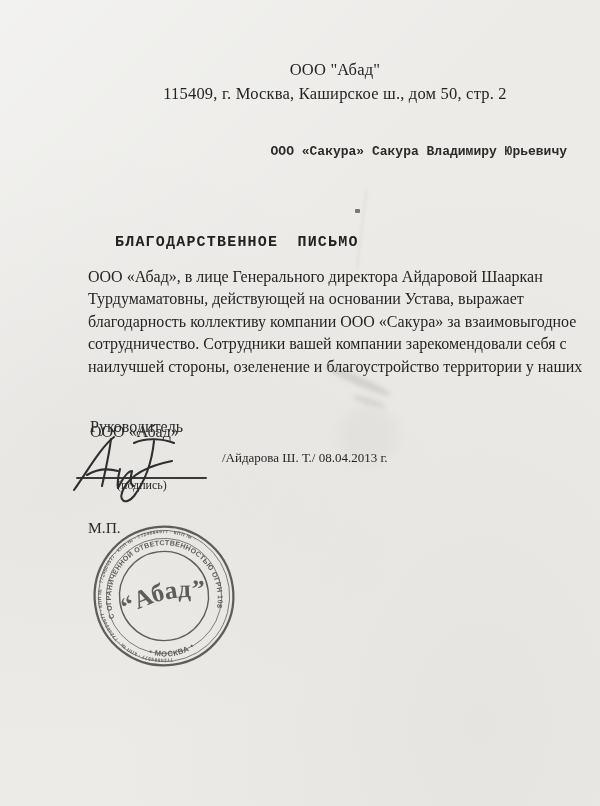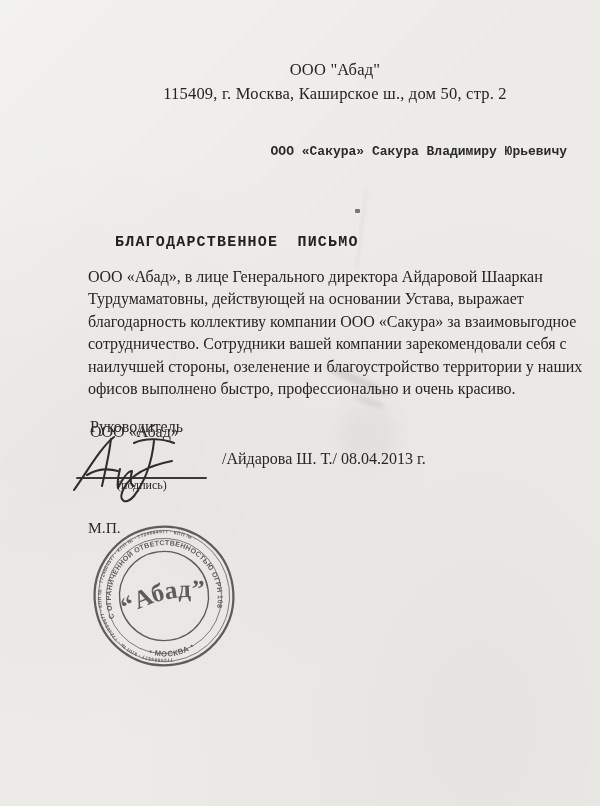--- a/index.html
+++ b/index.html
@@ -45,21 +45,21 @@
     left:88px;top:266px;width:480px;
     font-size:16px;line-height:22.4px;
     color:#242424;
   }
   .body-block div{white-space:nowrap;}
   .sig-role{left:90px;top:418px;font-size:16px;color:#2a2a2a;}
   .sig-company{left:90px;top:423px;font-size:16px;color:#2a2a2a;}
   .sig-scrawl{left:68px;top:428px;width:145px;height:78px;}
   .sig-line{left:76px;top:477px;width:131px;height:2px;background:#3a3a3a;border-radius:1px;}
   .sig-caption{left:117px;top:478px;font-size:12px;color:#2a2a2a;text-align:center;}
-  .sig-namedate{left:222px;top:450px;font-size:16px;color:#262626;white-space:nowrap;}
+  .sig-namedate{left:222px;top:450px;font-size:13px;color:#262626;white-space:nowrap;}
   .seal-label{left:88px;top:519px;font-size:15.5px;color:#2a2a2a;}
   .seal-wrap{left:89px;top:521px;width:150px;height:150px;transform:rotate(-8deg);opacity:.88;}
   .speck{left:355px;top:209px;width:5px;height:4px;background:#5a5a58;border-radius:1px;opacity:.8;}
   .smudge1{left:322px;top:376px;width:72px;height:9px;background:#9a9a96;opacity:.28;
            transform:rotate(24deg);filter:blur(2px);border-radius:50%;}
   .smudge2{left:352px;top:398px;width:34px;height:7px;background:#9a9a96;opacity:.22;
            transform:rotate(18deg);filter:blur(2px);border-radius:50%;}
   .crease{left:360px;top:190px;width:3px;height:80px;background:#dddcd8;opacity:.6;
           transform:rotate(7deg);filter:blur(1.5px);}
   .smudge3{left:338px;top:405px;width:60px;height:60px;background:#b9b8b3;opacity:.12;
@@ -86,21 +86,20 @@
   </div>
 
   <div class="abs letter-title type">БЛАГОДАРСТВЕННОЕ ПИСЬМО</div>
 
   <div class="abs body-block serif">
     <div>ООО «Абад», в лице Генерального директора Айдаровой Шааркан</div>
     <div>Турдумаматовны, действующей на основании Устава, выражает</div>
     <div>благодарность коллективу компании ООО «Сакура» за взаимовыгодное</div>
     <div>сотрудничество. Сотрудники вашей компании зарекомендовали себя с</div>
     <div>наилучшей стороны, озеленение и благоустройство территории у наших</div>
-    <div>офисов выполнено быстро, профессионально и очень красиво.</div>
   </div>
 
   <div class="abs sig-role serif">Руководитель</div>
   <div class="abs sig-company serif">ООО «Абад»</div>
 
   <div class="abs sig-line"></div>
 
   <svg class="abs sig-scrawl" viewBox="0 0 145 78" fill="none" stroke="#2e2e2e" stroke-width="2.1" stroke-linecap="round" stroke-linejoin="round">
     <path d="M6,62 C20,42 34,18 46,9"></path>
     <path d="M43,11 C41,28 37,44 34,58"></path>

